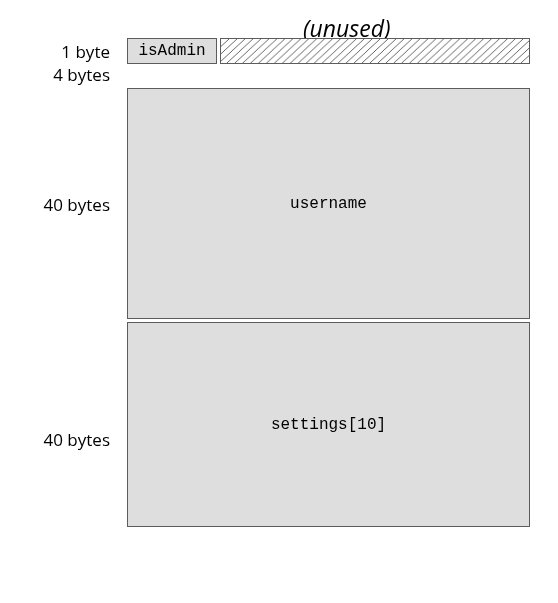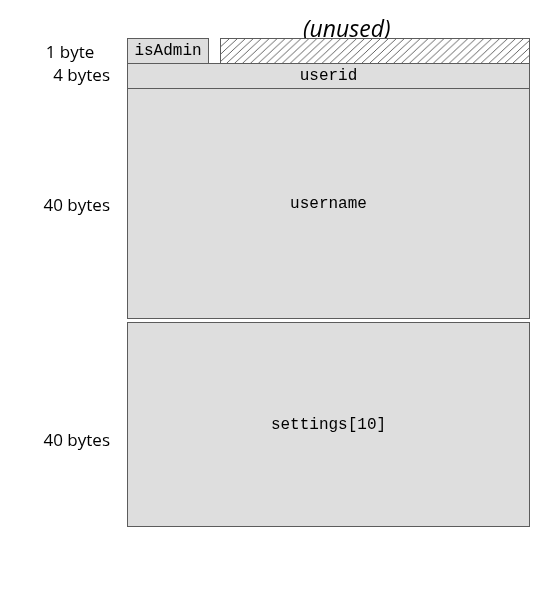--- a/index.html
+++ b/index.html
@@ -55,44 +55,41 @@
     display: block;
   }
 </style>
 </head>
 <body>
 
 <div class="canvas">
 
   <div class="unused-caption" style="left:303px; top:12px;">(unused)</div>
 
-  <div class="size-label" style="left:30px; top:40px; width:80px;text-align:center;">1 byte</div>
+  <div class="size-label" style="left:30px; top:40px; width:80px;">1 byte</div>
 
-  <div class="field" style="left:127px; top:38px; width:82px; height:26px; justify-content:center;">
+  <div class="field" style="left:127px; top:38px; width:90px; height:26px; justify-content:center;">
     <span>isAdmin</span>
   </div>
 
   <div class="unused-field" style="left:220px; top:38px; width:310px; height:26px;">
     <div class="hatch">
       <svg viewBox="0 0 310 26" preserveAspectRatio="none">
         <defs>
           <pattern id="diagP" width="8" height="8" patternUnits="userSpaceOnUse">
             <path d="M-2,2 l4,-4 M0,8 l8,-8 M6,10 l4,-4" stroke="#5c5c5c" stroke-width="1"></path>
           </pattern>
         </defs>
         <rect width="310" height="26" fill="url(#diagP)"></rect>
       </svg>
     </div>
   </div>
 
   <div class="size-label" style="left:30px; top:63px; width:80px;">4 bytes</div>
 
-  <div class="field" style="left:127px; top:63px; width:403px; height:26px;">
-    <span>userid</span>
-  </div>
 
   <div class="size-label" style="left:20px; top:193px; width:90px;">40 bytes</div>
 
   <div class="field" style="left:127px; top:88px; width:403px; height:231px;text-align:center;">
     <span>username</span>
   </div>
 
   <div class="size-label" style="left:20px; top:428px; width:90px;">40 bytes</div>
 
   <div class="field" style="left:127px; top:322px; width:403px; height:205px;">

